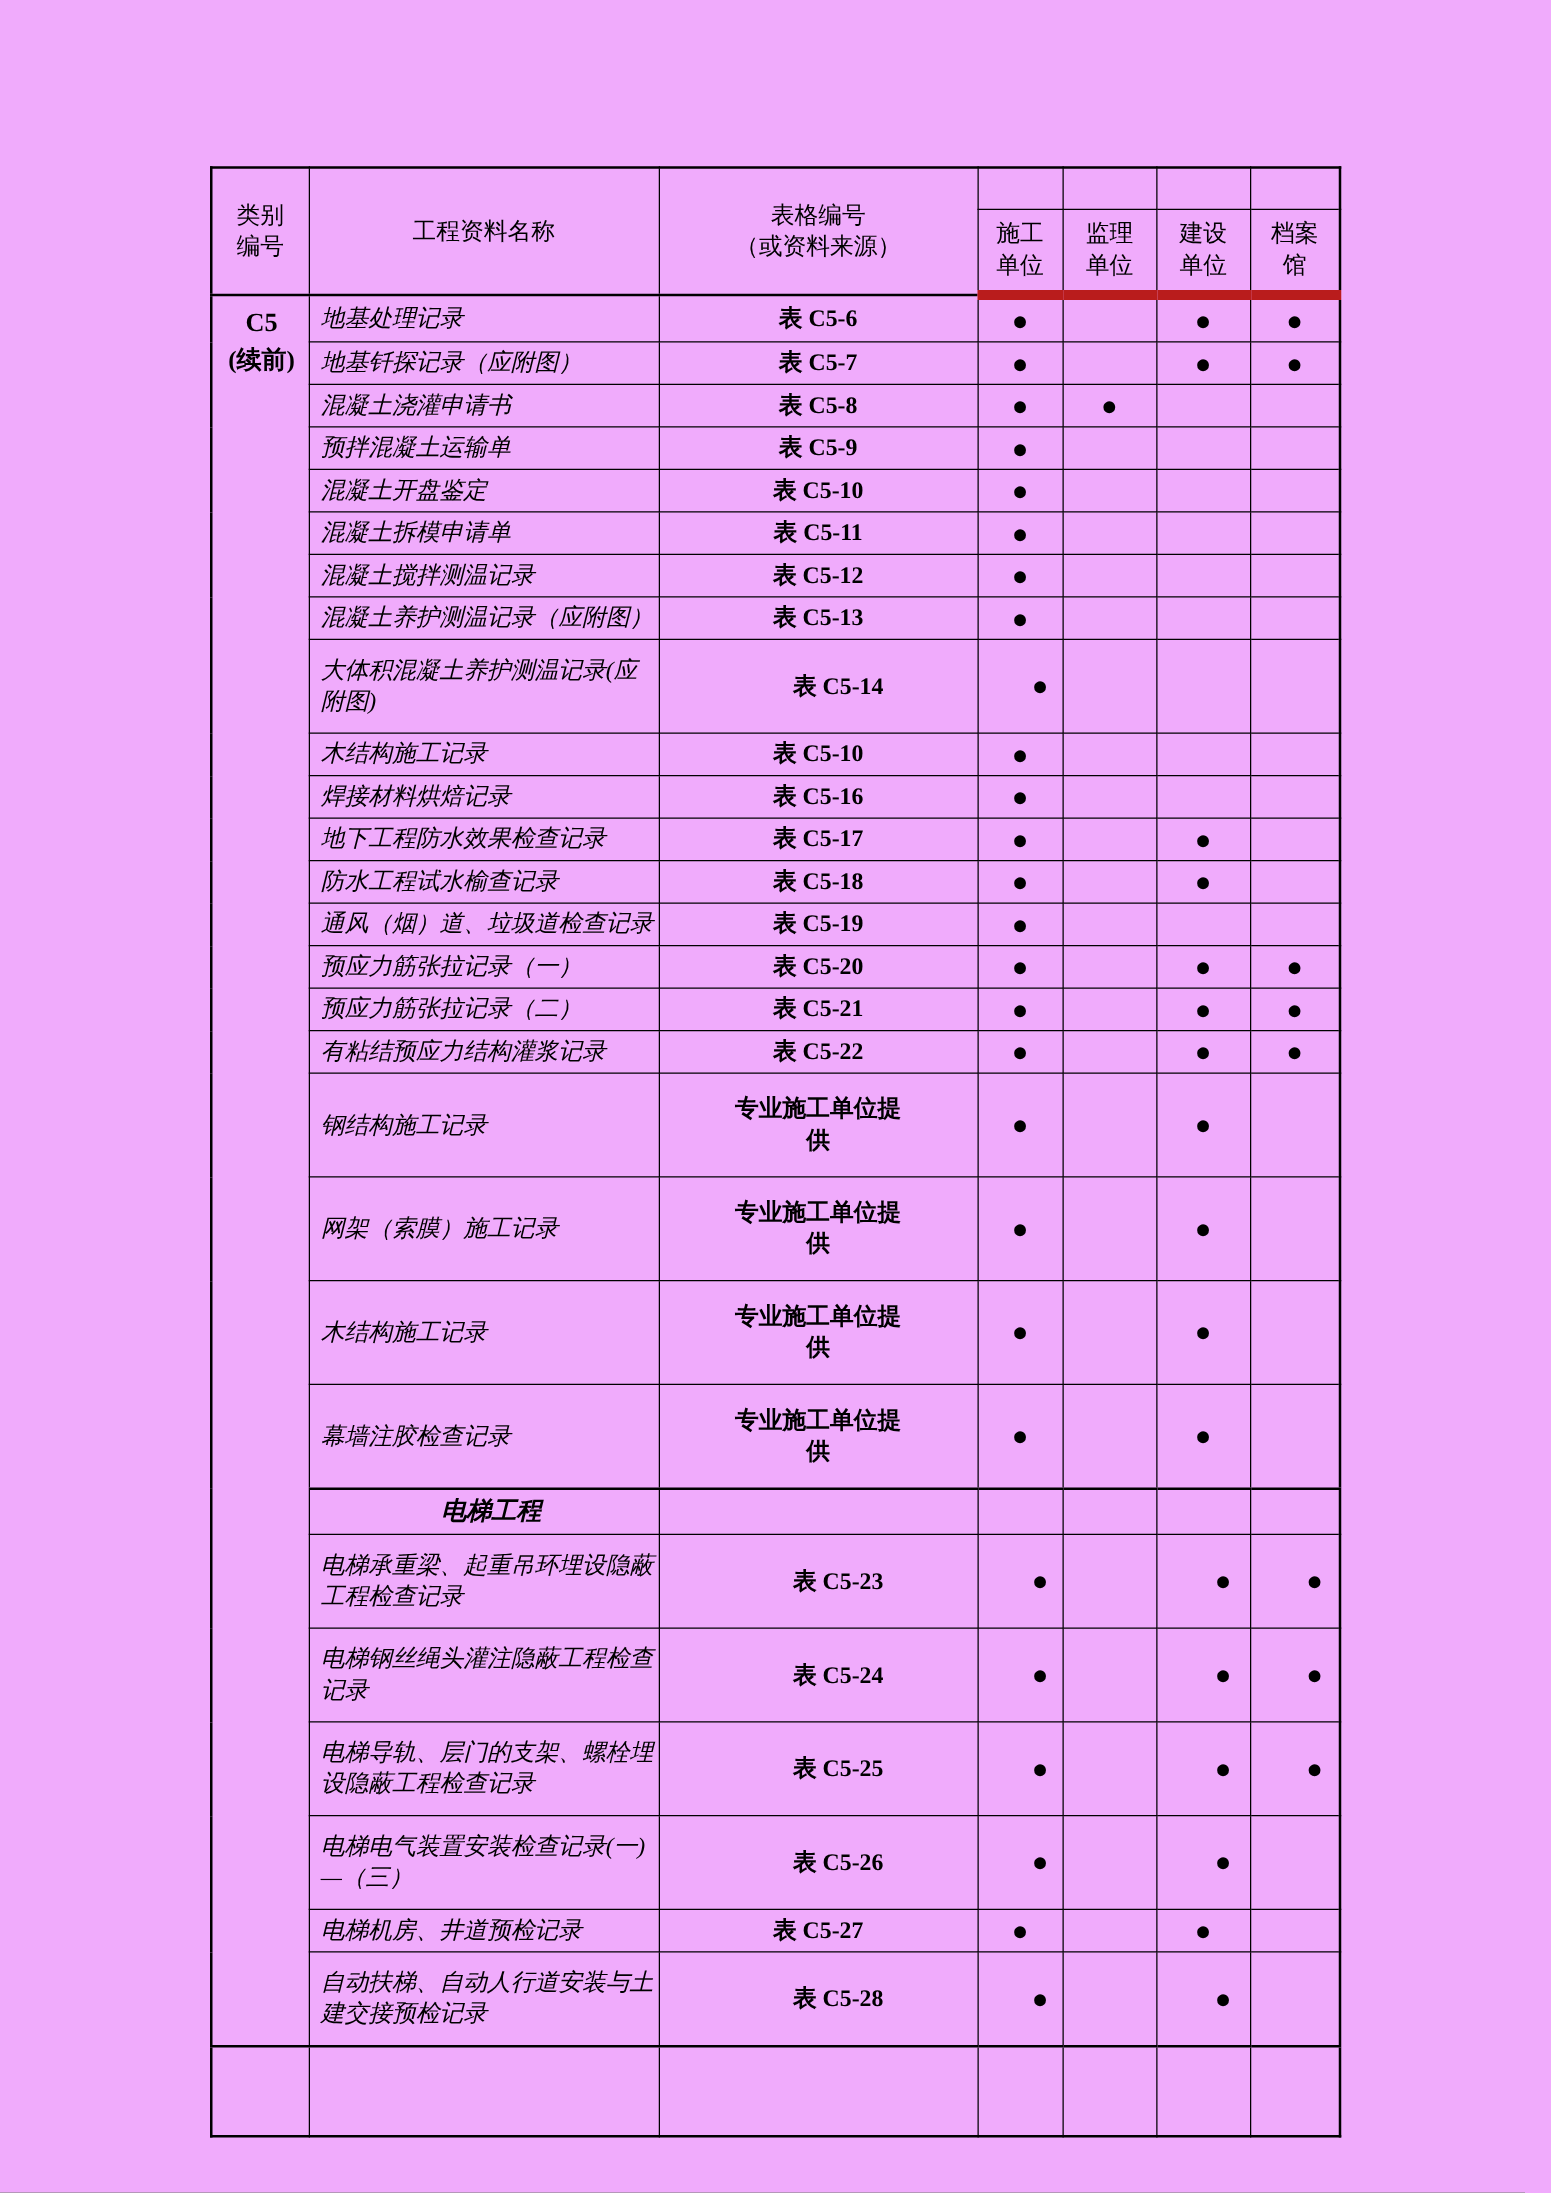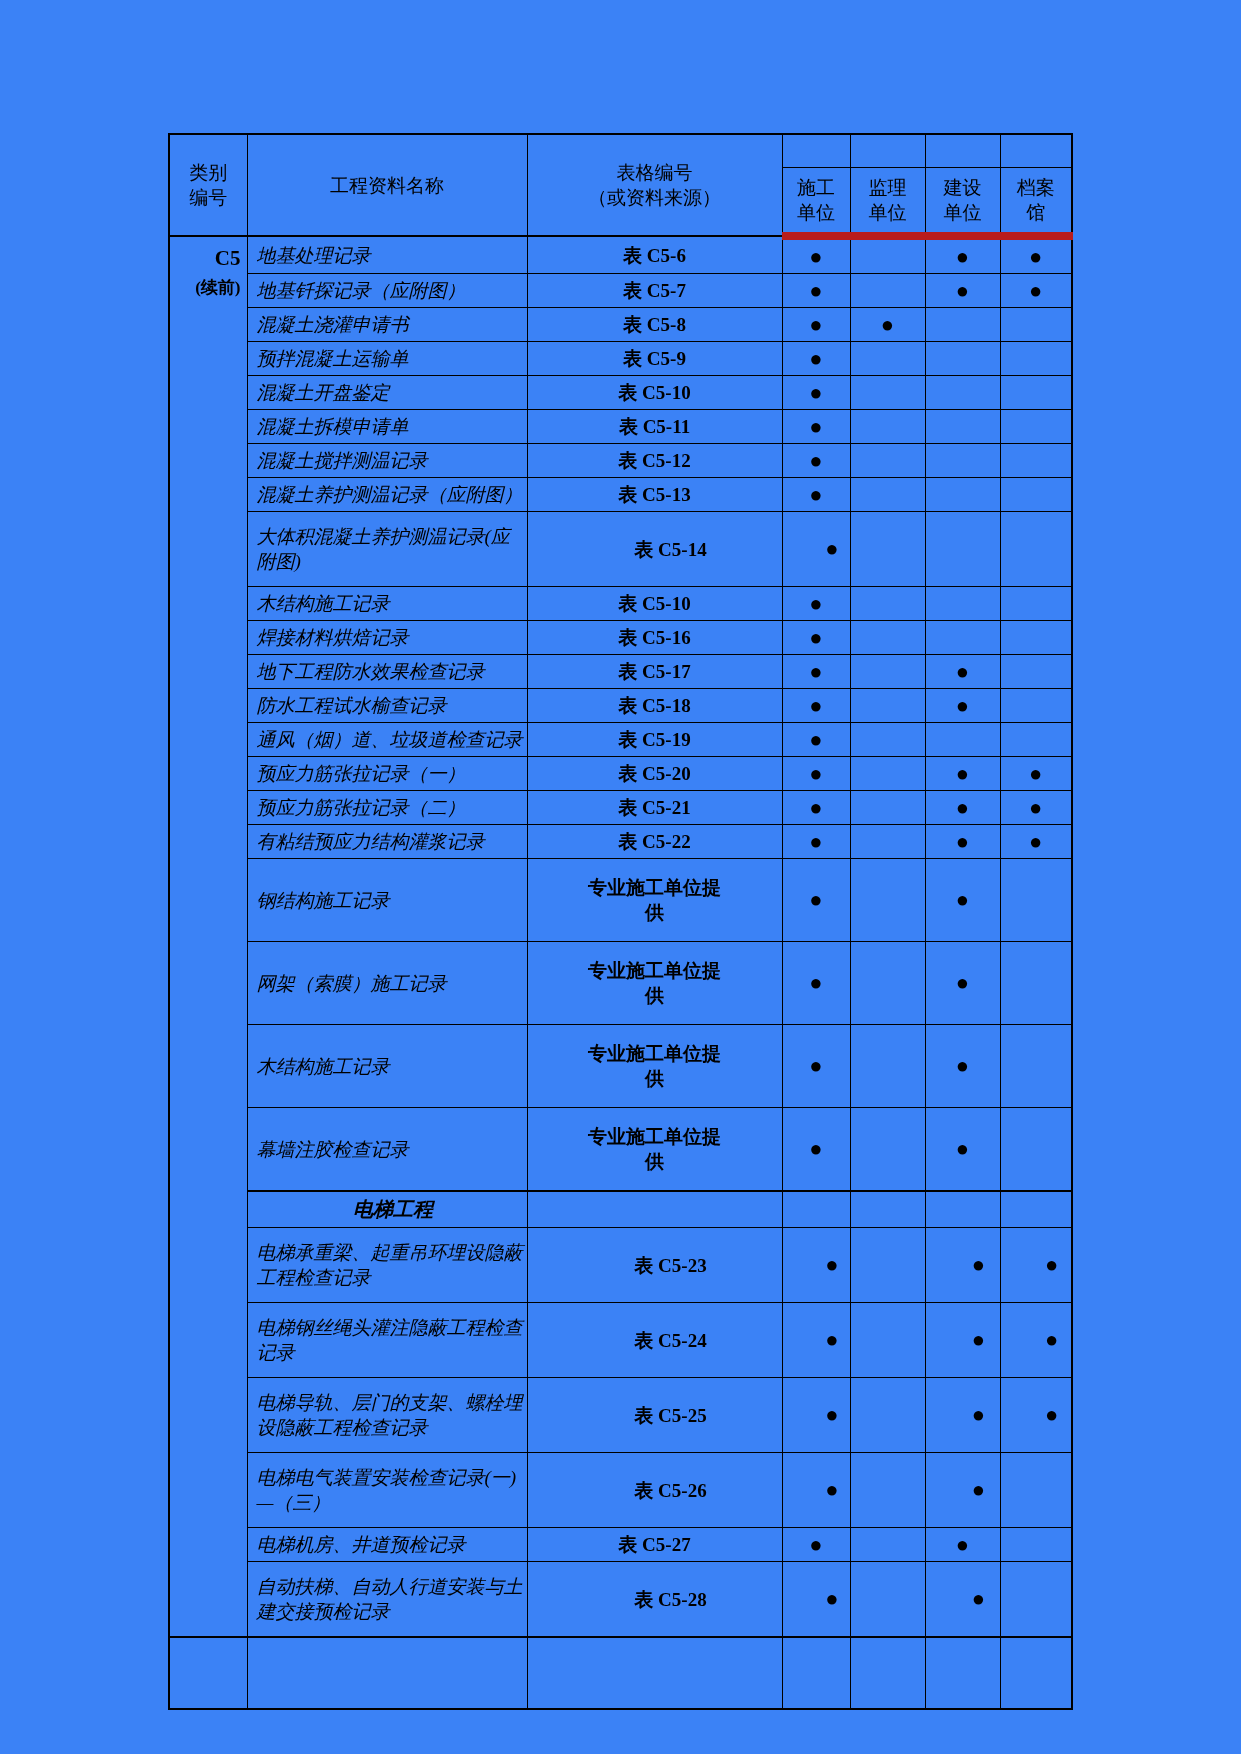--- a/index.html
+++ b/index.html
@@ -1,19 +1,19 @@
 <!DOCTYPE html>
 <html><head>
 <meta charset="utf-8">
 <style>
   html,body{margin:0;padding:0;background:#888;}
   .page{
     position:relative;
     width:1241px;height:1754px;
-    background:#3b82f6;
+    background:#f0abfc;
     margin:0 auto;
     font-family:"Liberation Serif","DejaVu Serif",serif;
     color:#000;
   }
   table.doc{
     position:absolute;left:168px;top:133px;
     border-collapse:collapse;
     table-layout:fixed;
     width:903px;
     border:2px solid #000;
@@ -26,23 +26,23 @@
     vertical-align:middle;
     font-weight:normal;
     overflow:hidden;
   }
   
   .doc thead th{text-align:center;}
   .doc thead tr.units-row th{height:60px;border-bottom:8px solid #b91c1c;}
   .doc thead th.spacer{height:28px;}
   .doc thead th.span-head{height:92px;border-bottom:2px solid #000;}
   
-  .doc td.cat-cell{vertical-align:top;text-align:right;padding:6px 6px 2px 8px;}
+  .doc td.cat-cell{vertical-align:top;text-align:center;padding:6px 6px 2px 8px;}
   .cat-code{font-weight:bold;font-size:21px;line-height:30px;}
-  .cat-note{font-weight:bold;font-size:17px;line-height:30px;}
+  .cat-note{font-weight:bold;font-size:20px;line-height:30px;}
   .doc td.name-cell{text-align:left;padding-left:9px;padding-right:4px;font-style:italic;}
   .doc td.form-cell{text-align:center;font-weight:bold;}
   .doc td.mark-cell{text-align:center;font-size:22px;line-height:1;}
   .form-narrow{display:inline-block;max-width:7em;}
   tr.h29 td{height:29px;}
   tr.h31 td{height:31px;}
   tr.h66 td{height:66px;}
   tr.h70 td{height:70px;padding-left:36px;}
   tr.h78 td{height:78px;}
   tr.section td{border-top:2px solid #000;}

